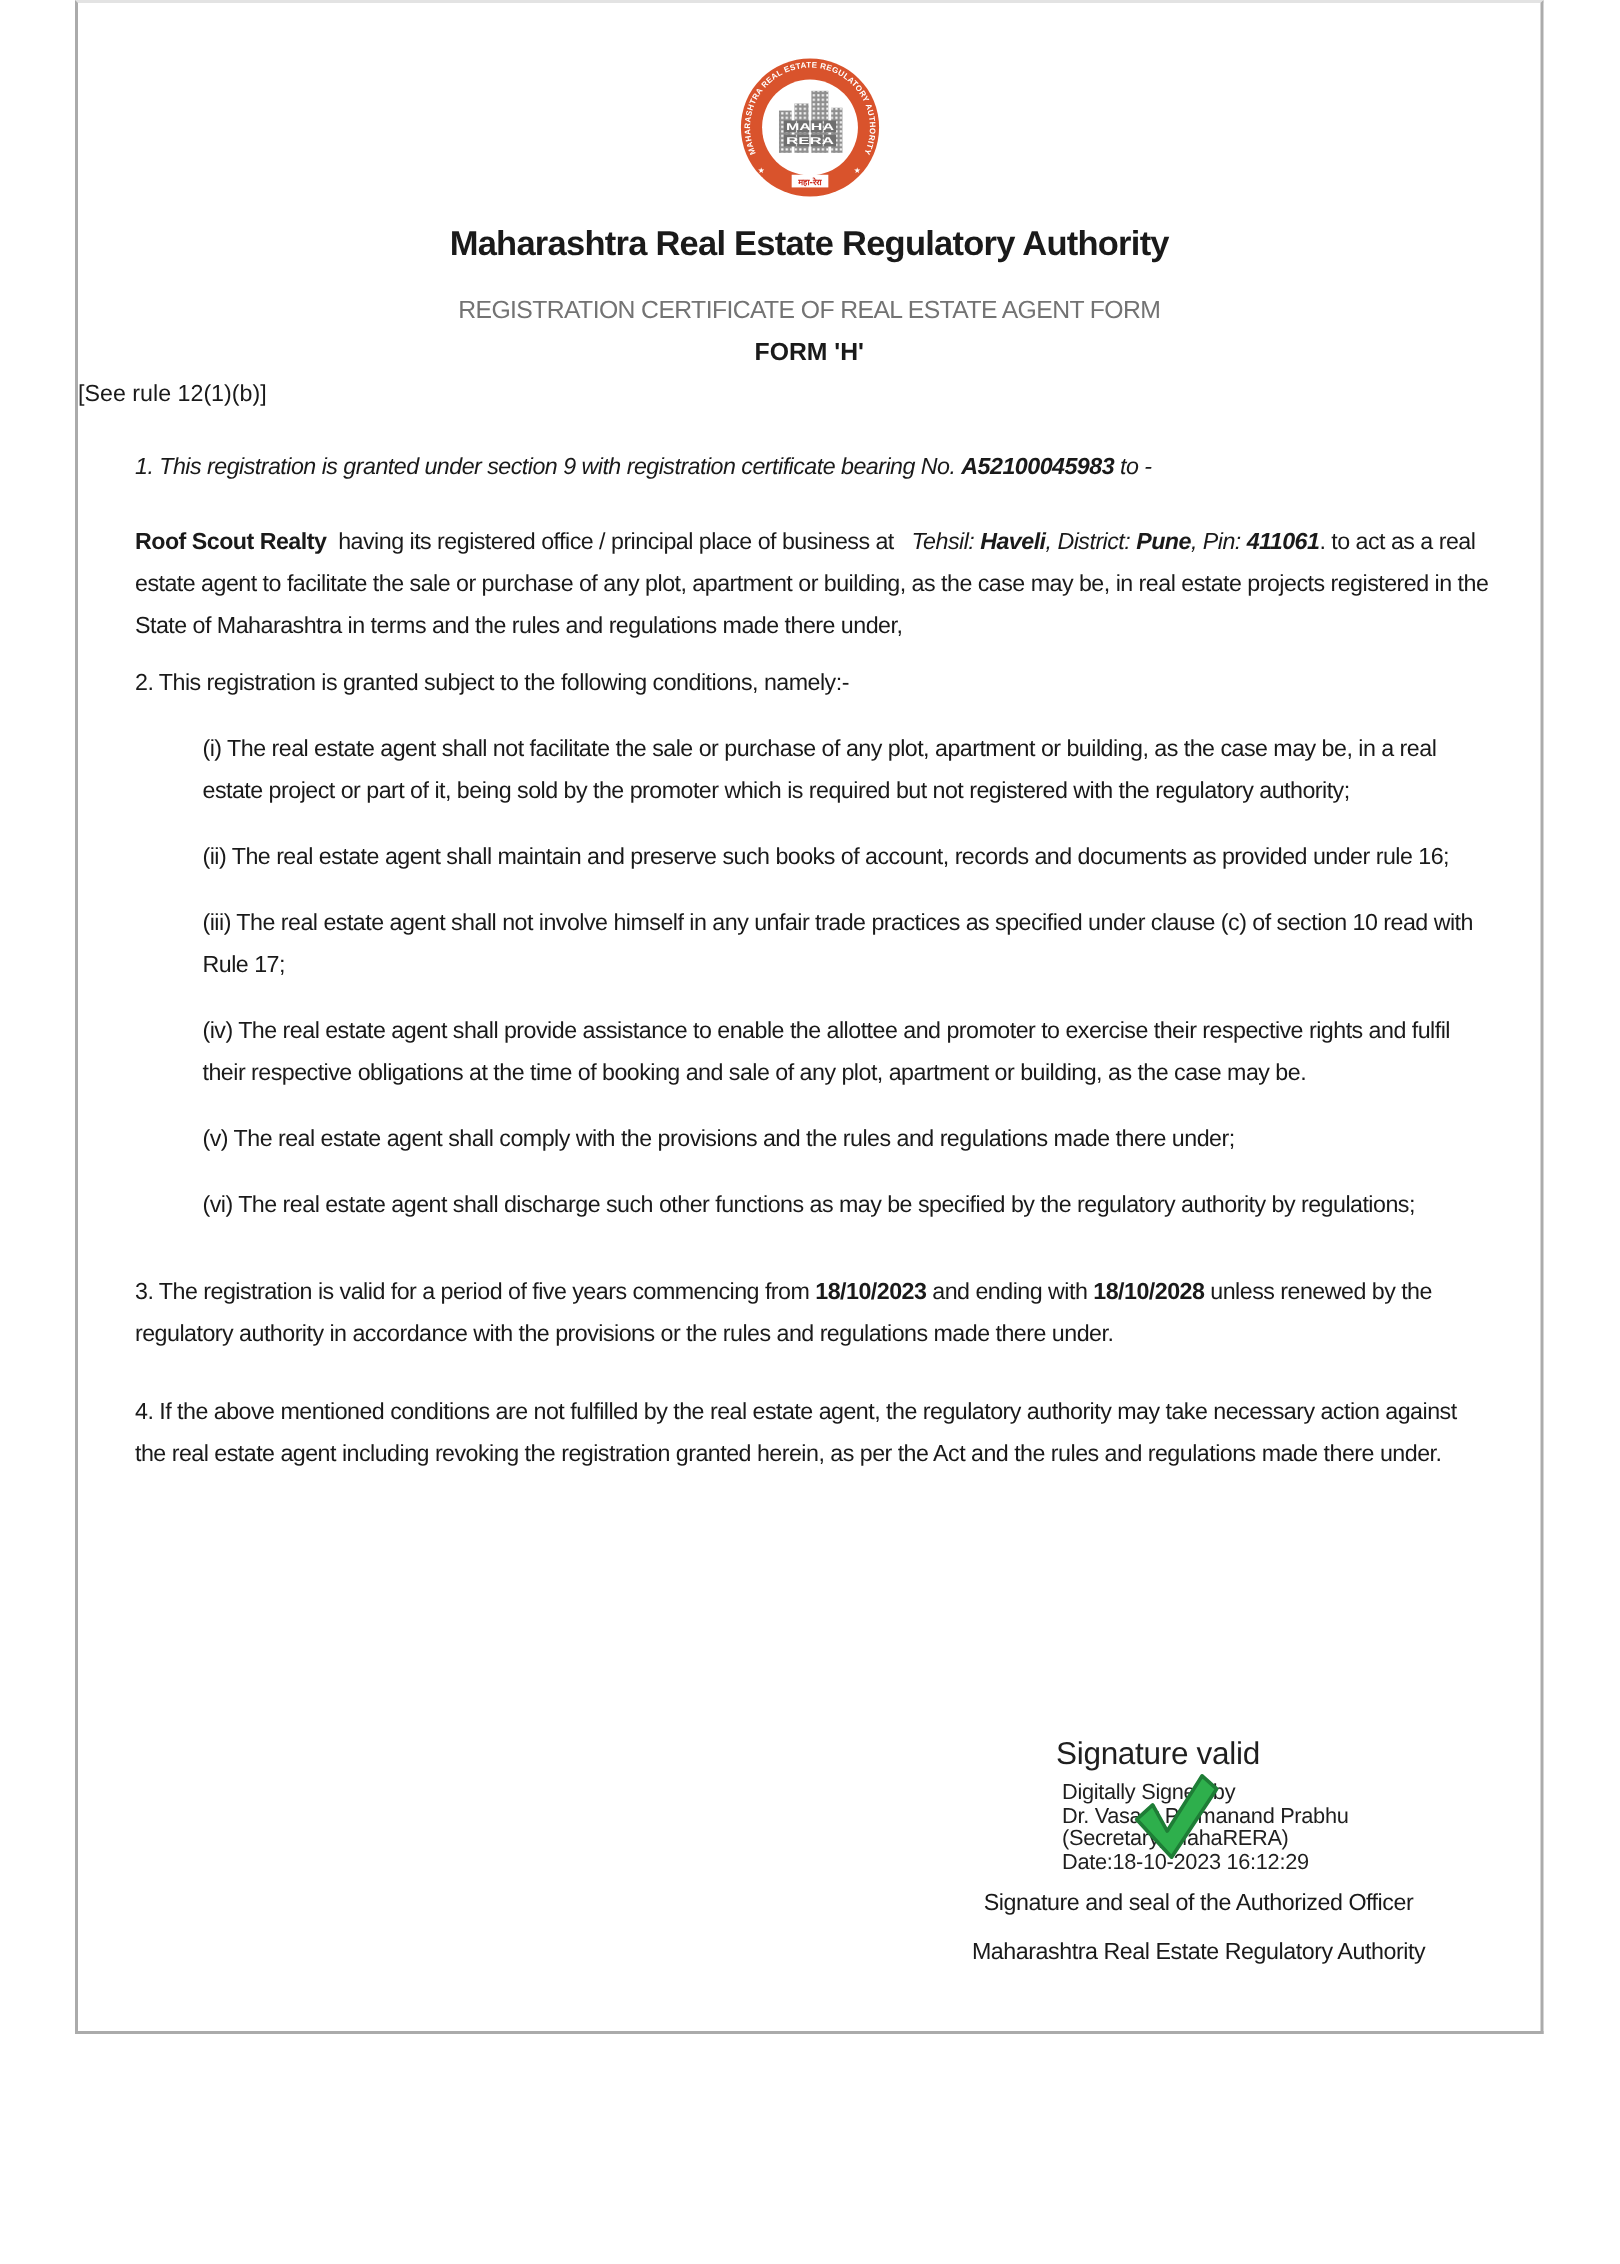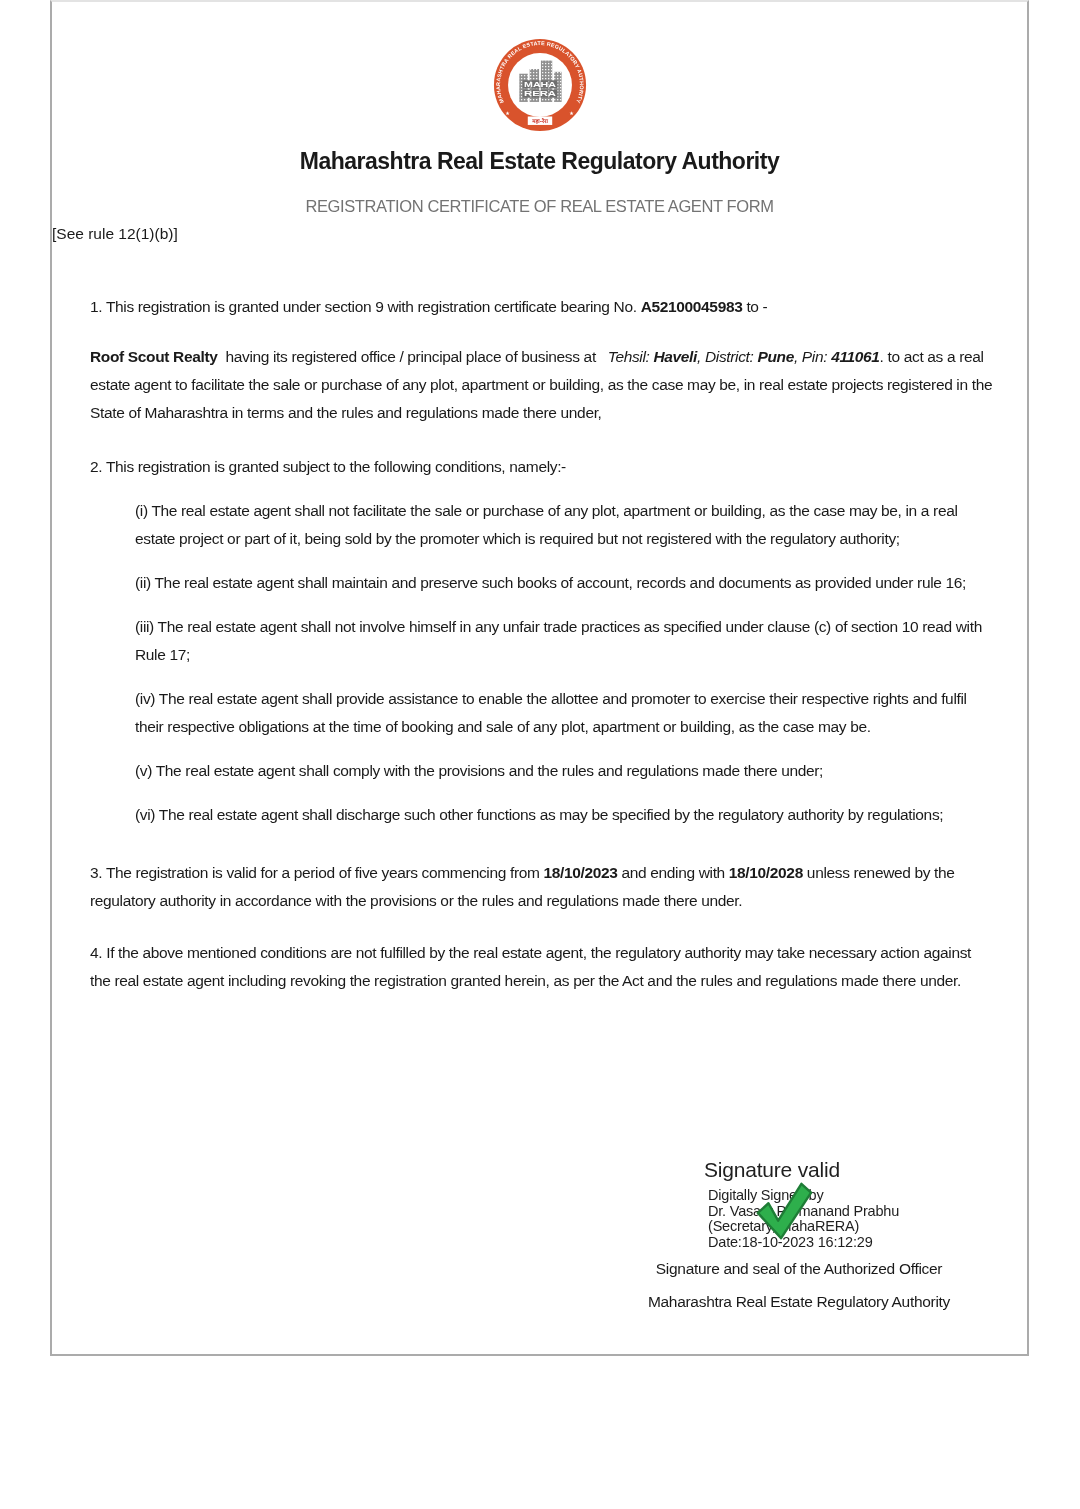--- a/index.html
+++ b/index.html
@@ -24,22 +24,22 @@
     margin-top:12px; text-align:center;
     font-size:23px; font-weight:bold; color:#1a1a1a; letter-spacing:-0.5px;
   }
   .sub1 { margin-top:22px; text-align:center; font-size:16.5px; font-weight:normal; color:#737373; letter-spacing:-0.4px; }
   .sub2 { margin-top:9px;  text-align:center; font-size:16.5px; font-weight:bold; color:#1a1a1a; }
   .rule { margin-top:9px;  text-align:left; font-size:15.5px; color:#1a1a1a; }
   p.body {
     margin:22px 32px 0 38px;
     font-size:15.5px; line-height:28px; color:#1a1a1a; letter-spacing:-0.35px;
   }
-  p.para1 { margin-top:50px; }
-  p.intro2 { margin-top:26px; }
+  p.para1 { margin-top:26px;font-style:italic; }
+  p.intro2 { margin-top:10px; }
   p.cond  { margin:16px 32px 0 83px; }
   p.para3 { margin-top:30px; }
   p.para4 { margin-top:24px; }
   b.i { font-style:italic; }
   i.lbl { font-style:italic;margin-top:36px; }
   .dated-block {
     position:absolute; left:38px; top:1250px;
     font-size:15.5px; line-height:33px; letter-spacing:-0.3px; color:#1a1a1a;
   }
   .sig-appearance {
@@ -96,20 +96,21 @@
         <rect x="60" y="55" width="8.5" height="8.5" fill="#6f6f6f"></rect>
         <text class="tile-text" x="50" y="61.8" text-anchor="middle" textLength="34" lengthAdjust="spacingAndGlyphs">RERA</text>
       </g>
       <rect x="37" y="83.5" width="26" height="9" fill="#ffffff"></rect>
       <text class="dev-text" x="50" y="90.5" text-anchor="middle" fill="#cc2b1e">महा-रेरा</text>
     </svg>
   </div>
 
   <h1 class="title">Maharashtra Real Estate Regulatory Authority</h1>
   <div class="sub1">REGISTRATION CERTIFICATE OF REAL ESTATE AGENT FORM</div>
+  <div class="sub2">FORM 'H'</div>
   <div class="rule">[See rule 12(1)(b)]</div>
 
   <p class="body para1"><span>1. This registration is granted under section 9 with registration certificate bearing No. </span><b>A52100045983</b><span> to -</span></p>
 
   <p class="body"><b>Roof Scout Realty</b><span>&nbsp; having its registered office / principal place of business at &nbsp; </span><i class="lbl">Tehsil: </i><b class="i">Haveli</b><i class="lbl">, District: </i><b class="i">Pune</b><i class="lbl">, Pin: </i><b class="i">411061</b><span>. to act as a real estate agent to facilitate the sale or purchase of any plot, apartment or building, as the case may be, in real estate projects registered in the State of Maharashtra in terms and the rules and regulations made there under,</span></p>
 
   <p class="body intro2">2. This registration is granted subject to the following conditions, namely:-</p>
 
   <p class="body cond">(i) The real estate agent shall not facilitate the sale or purchase of any plot, apartment or building, as the case may be, in a real estate project or part of it, being sold by the promoter which is required but not registered with the regulatory authority;</p>
   <p class="body cond">(ii) The real estate agent shall maintain and preserve such books of account, records and documents as provided under rule 16;</p>

